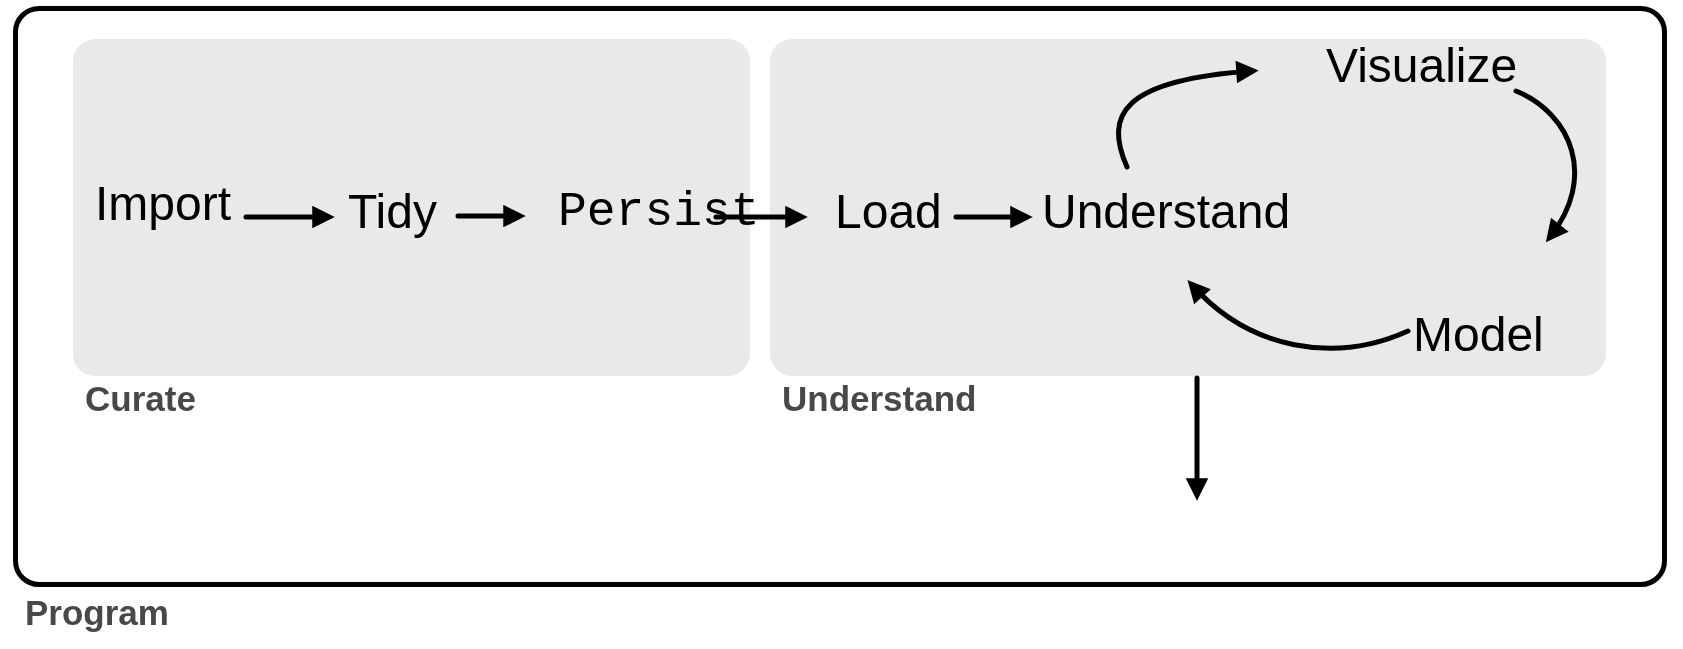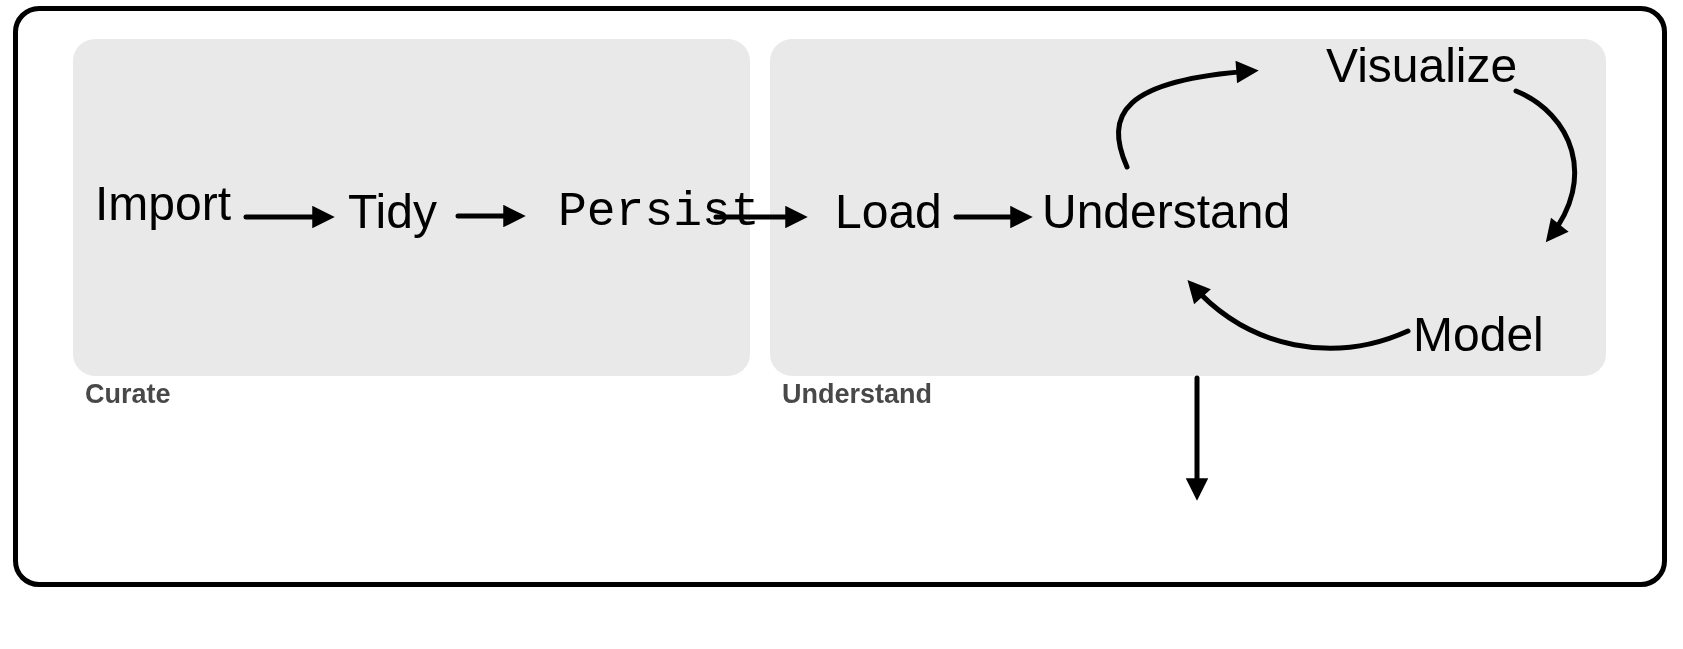--- a/index.html
+++ b/index.html
@@ -37,21 +37,21 @@
   .group-box.understand { left: 770px; width: 836px; }
   .node-label {
     position: absolute;
     font-size: 48px;
     line-height: 1;
     color: #000000;
     white-space: nowrap;
   }
   .group-label {
     position: absolute;
-    font-size: 27px;
+    font-size: 35px;
     line-height: 1;
     font-weight: bold;
     color: #484848;
     white-space: nowrap;
   }
   .arrows-layer {
     position: absolute;
     left: 0;
     top: 0;
     width: 1683px;
@@ -105,14 +105,15 @@
   <span class="node-label" id="n-import">Import</span>
   <span class="node-label" id="n-tidy">Tidy</span>
   <span class="node-label" id="n-persist">Persist</span>
   <span class="node-label" id="n-load">Load</span>
   <span class="node-label" id="n-transform">Understand</span>
   <span class="node-label" id="n-visualize">Visualize</span>
   <span class="node-label" id="n-model">Model</span>
 
   <span class="group-label" id="g-curate">Curate</span>
   <span class="group-label" id="g-understand">Understand</span>
+  <span class="group-label" id="g-program">Program</span>
 
 </div>
 
 </body></html>

